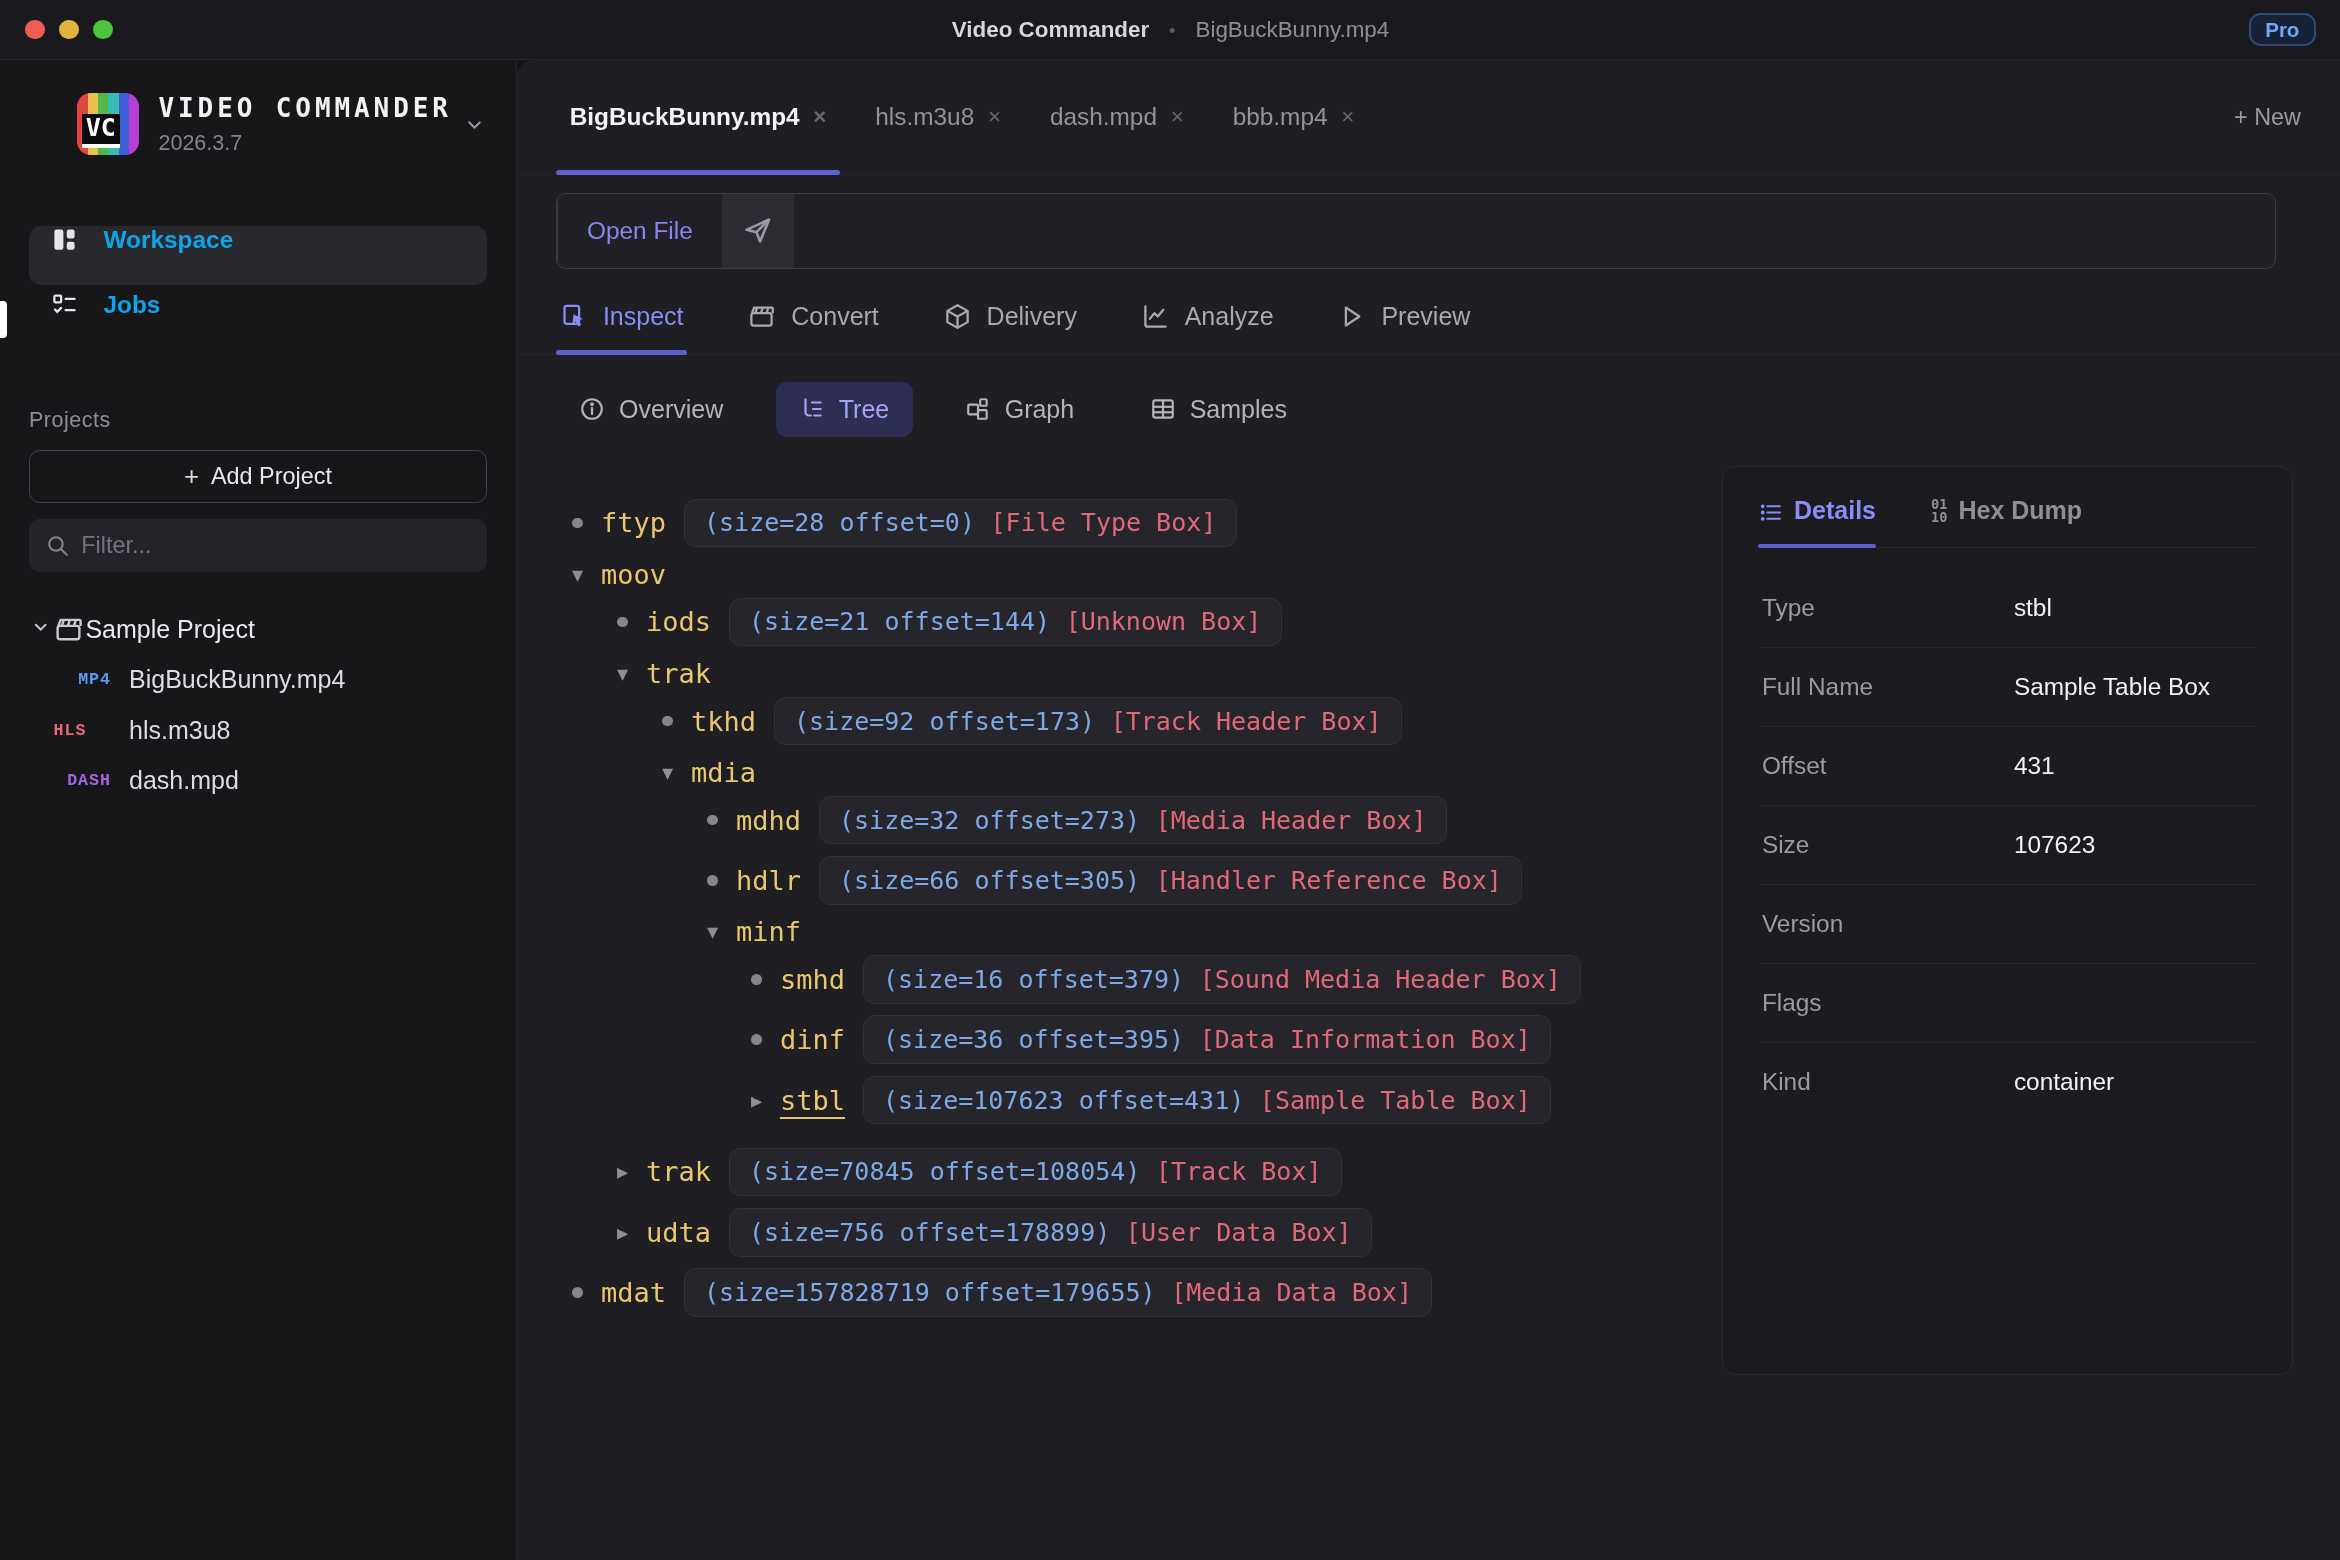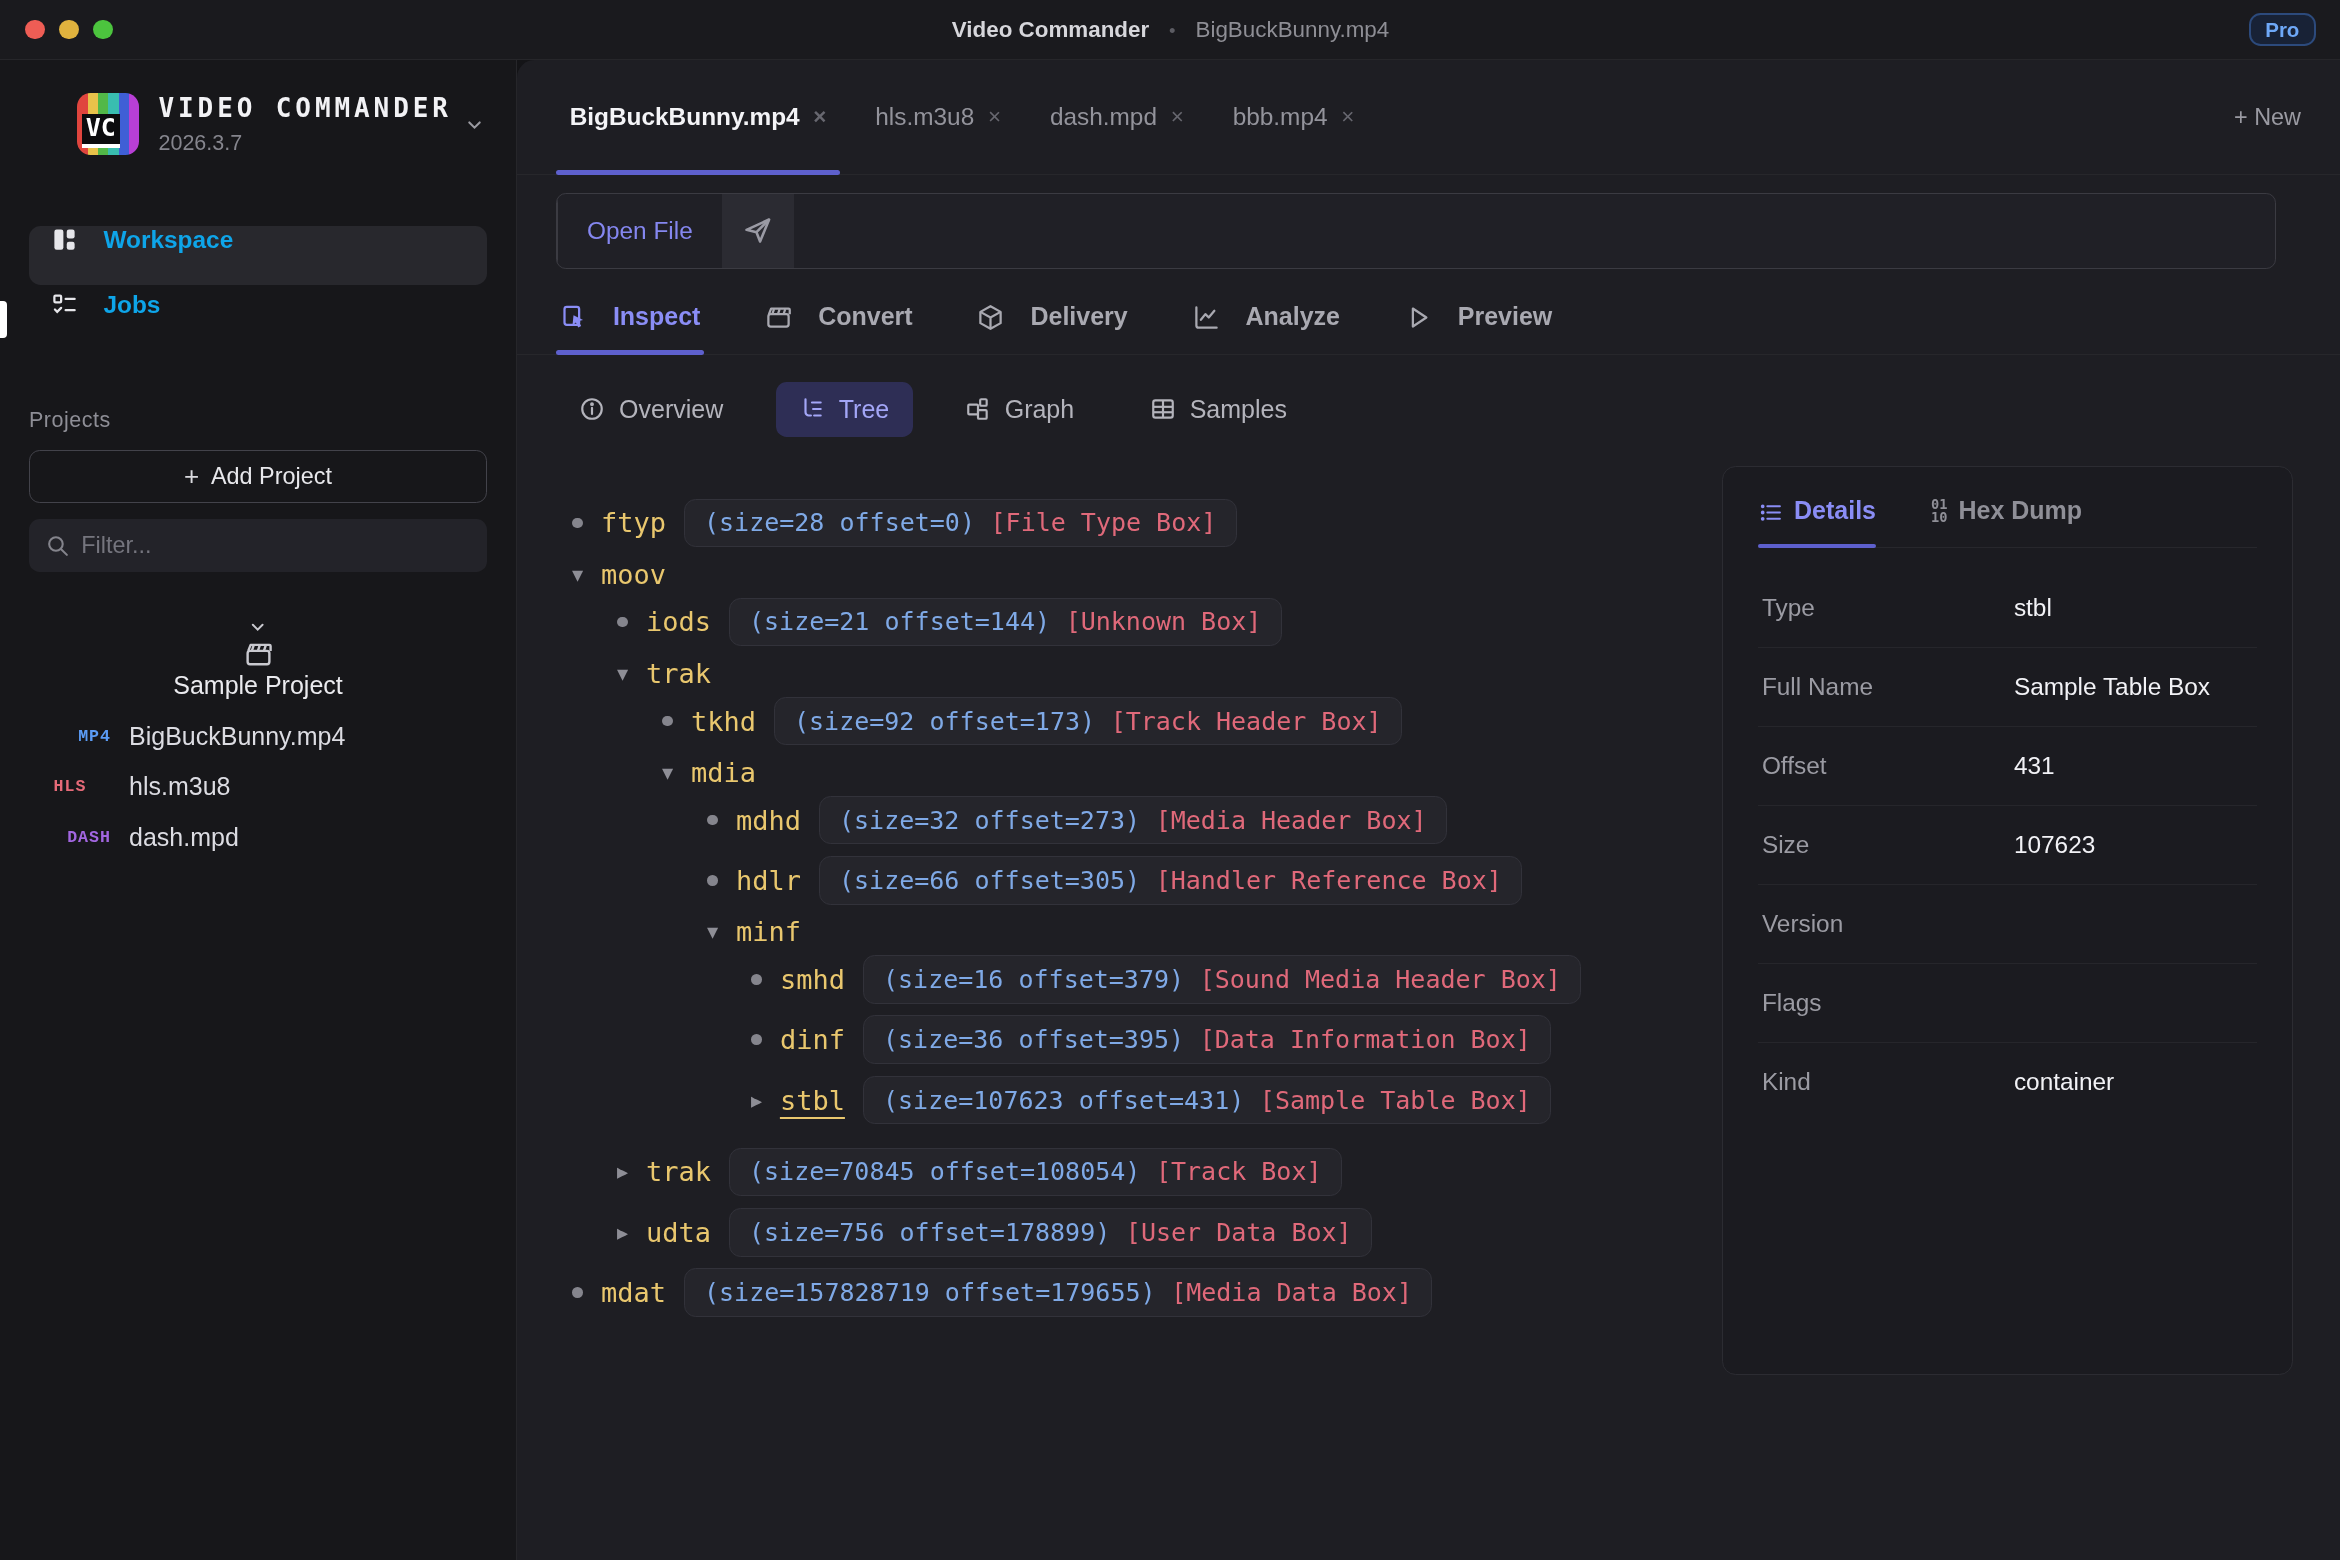--- a/index.html
+++ b/index.html
@@ -51,21 +51,21 @@
     justify-content:center; gap:11.7px; cursor:pointer; font-family:"Liberation Sans", sans-serif; }
   .add-project .plus { font-size:26px; color:#d9d9de; }
   .filter-box { margin-top:15.6px; height:53px; background:#232329; border-radius:10.7px;
     display:flex; align-items:center; padding:0 15.6px; gap:11.7px; }
   .filter-box input { background:transparent; border:none; outline:none; color:#d8d8de;
     font-size:23.4px; width:100%; font-family:"Liberation Sans", sans-serif; }
   .filter-box input::placeholder { color:#75757e; }
   .filter-icon { color:#84848c; }
 
   .ptree { margin-top:43px; }
-  .proj-row { display:flex; align-items:center; gap:2px; font-size:25px; color:#eaeaee; cursor:pointer;flex-direction:column; }
+  .proj-row { display:flex; gap:2px; font-size:25px; color:#eaeaee; cursor:pointer; }
   .proj-chevron, .clapper-icon { color:#c9c9cf; }
   .file-row { display:flex; align-items:center; margin-top:21.5px; cursor:pointer; }
   .fbadge { width:82px; text-align:right; font-size:16.6px; font-weight:bold; letter-spacing:1px;
     margin-right:18px; font-family:Liberation Mono, monospace; }
   .fbadge.b0 { color:#5b9cf6; } .fbadge.b1 { color:#e56a78;text-align:center; } .fbadge.b2 { color:#a266e0; }
   .fname { font-size:25px; color:#dcdce2; }
 
   
   .main { position:absolute; left:517px; top:60px; right:0; bottom:0;
     background:#1e1e23; border-radius:17.6px 0 0 0; }
@@ -84,22 +84,22 @@
     border:1.5px solid #3b3b42; border-radius:9.8px; background:#202026; overflow:hidden; }
   .urlrow input { flex:1; background:transparent; border:none; outline:none; color:#f0f0f4;
     font-size:24.4px; padding:0 23.4px; font-family:"Liberation Sans", sans-serif; }
   .open-file { border:none; background:transparent; color:#8587f0; font-size:24.4px;
     padding:0 29px; border-left:1.5px solid #3b3b42; cursor:pointer; font-family:"Liberation Sans", sans-serif; }
   .send-btn { width:72px; background:#2b2b32; border:none; display:flex; align-items:center;
     justify-content:center; color:#9a9aa4; cursor:pointer; }
 
   .feature-tabs { margin-top:23.4px; display:flex; gap:57px; padding:0 39px;
     border-bottom:1px solid #27272b; }
-  .ftab { position:relative; display:flex; align-items:flex-end; gap:26px; font-size:25px;
-    color:#a9a9b1; padding:9.8px 3.9px 23.4px 3.9px; cursor:pointer;font-weight:bold; }
+  .ftab { position:relative; display:flex; align-items:center; gap:16px; font-size:25px;
+    color:#a9a9b1; padding:9.8px 3.9px 23.4px 3.9px; cursor:pointer; }
   .ftab.active { color:#8a8df5; }
   .ftab.active::after { content:""; position:absolute; left:0; right:0; bottom:-1px;
     height:4.9px; background:#5e60cd; border-radius:2.9px; }
 
   .view-tabs { margin-top:27px; display:flex; gap:29px; padding:0 39px; align-items:center; }
   .vtab { display:flex; align-items:center; gap:13.7px; font-size:25px; color:#b4b4bc;
     padding:12.7px 23.4px; border-radius:10.7px; cursor:pointer; }
   .vtab.active { background:#2e2e55; color:#a3a6f7; }
 
   

